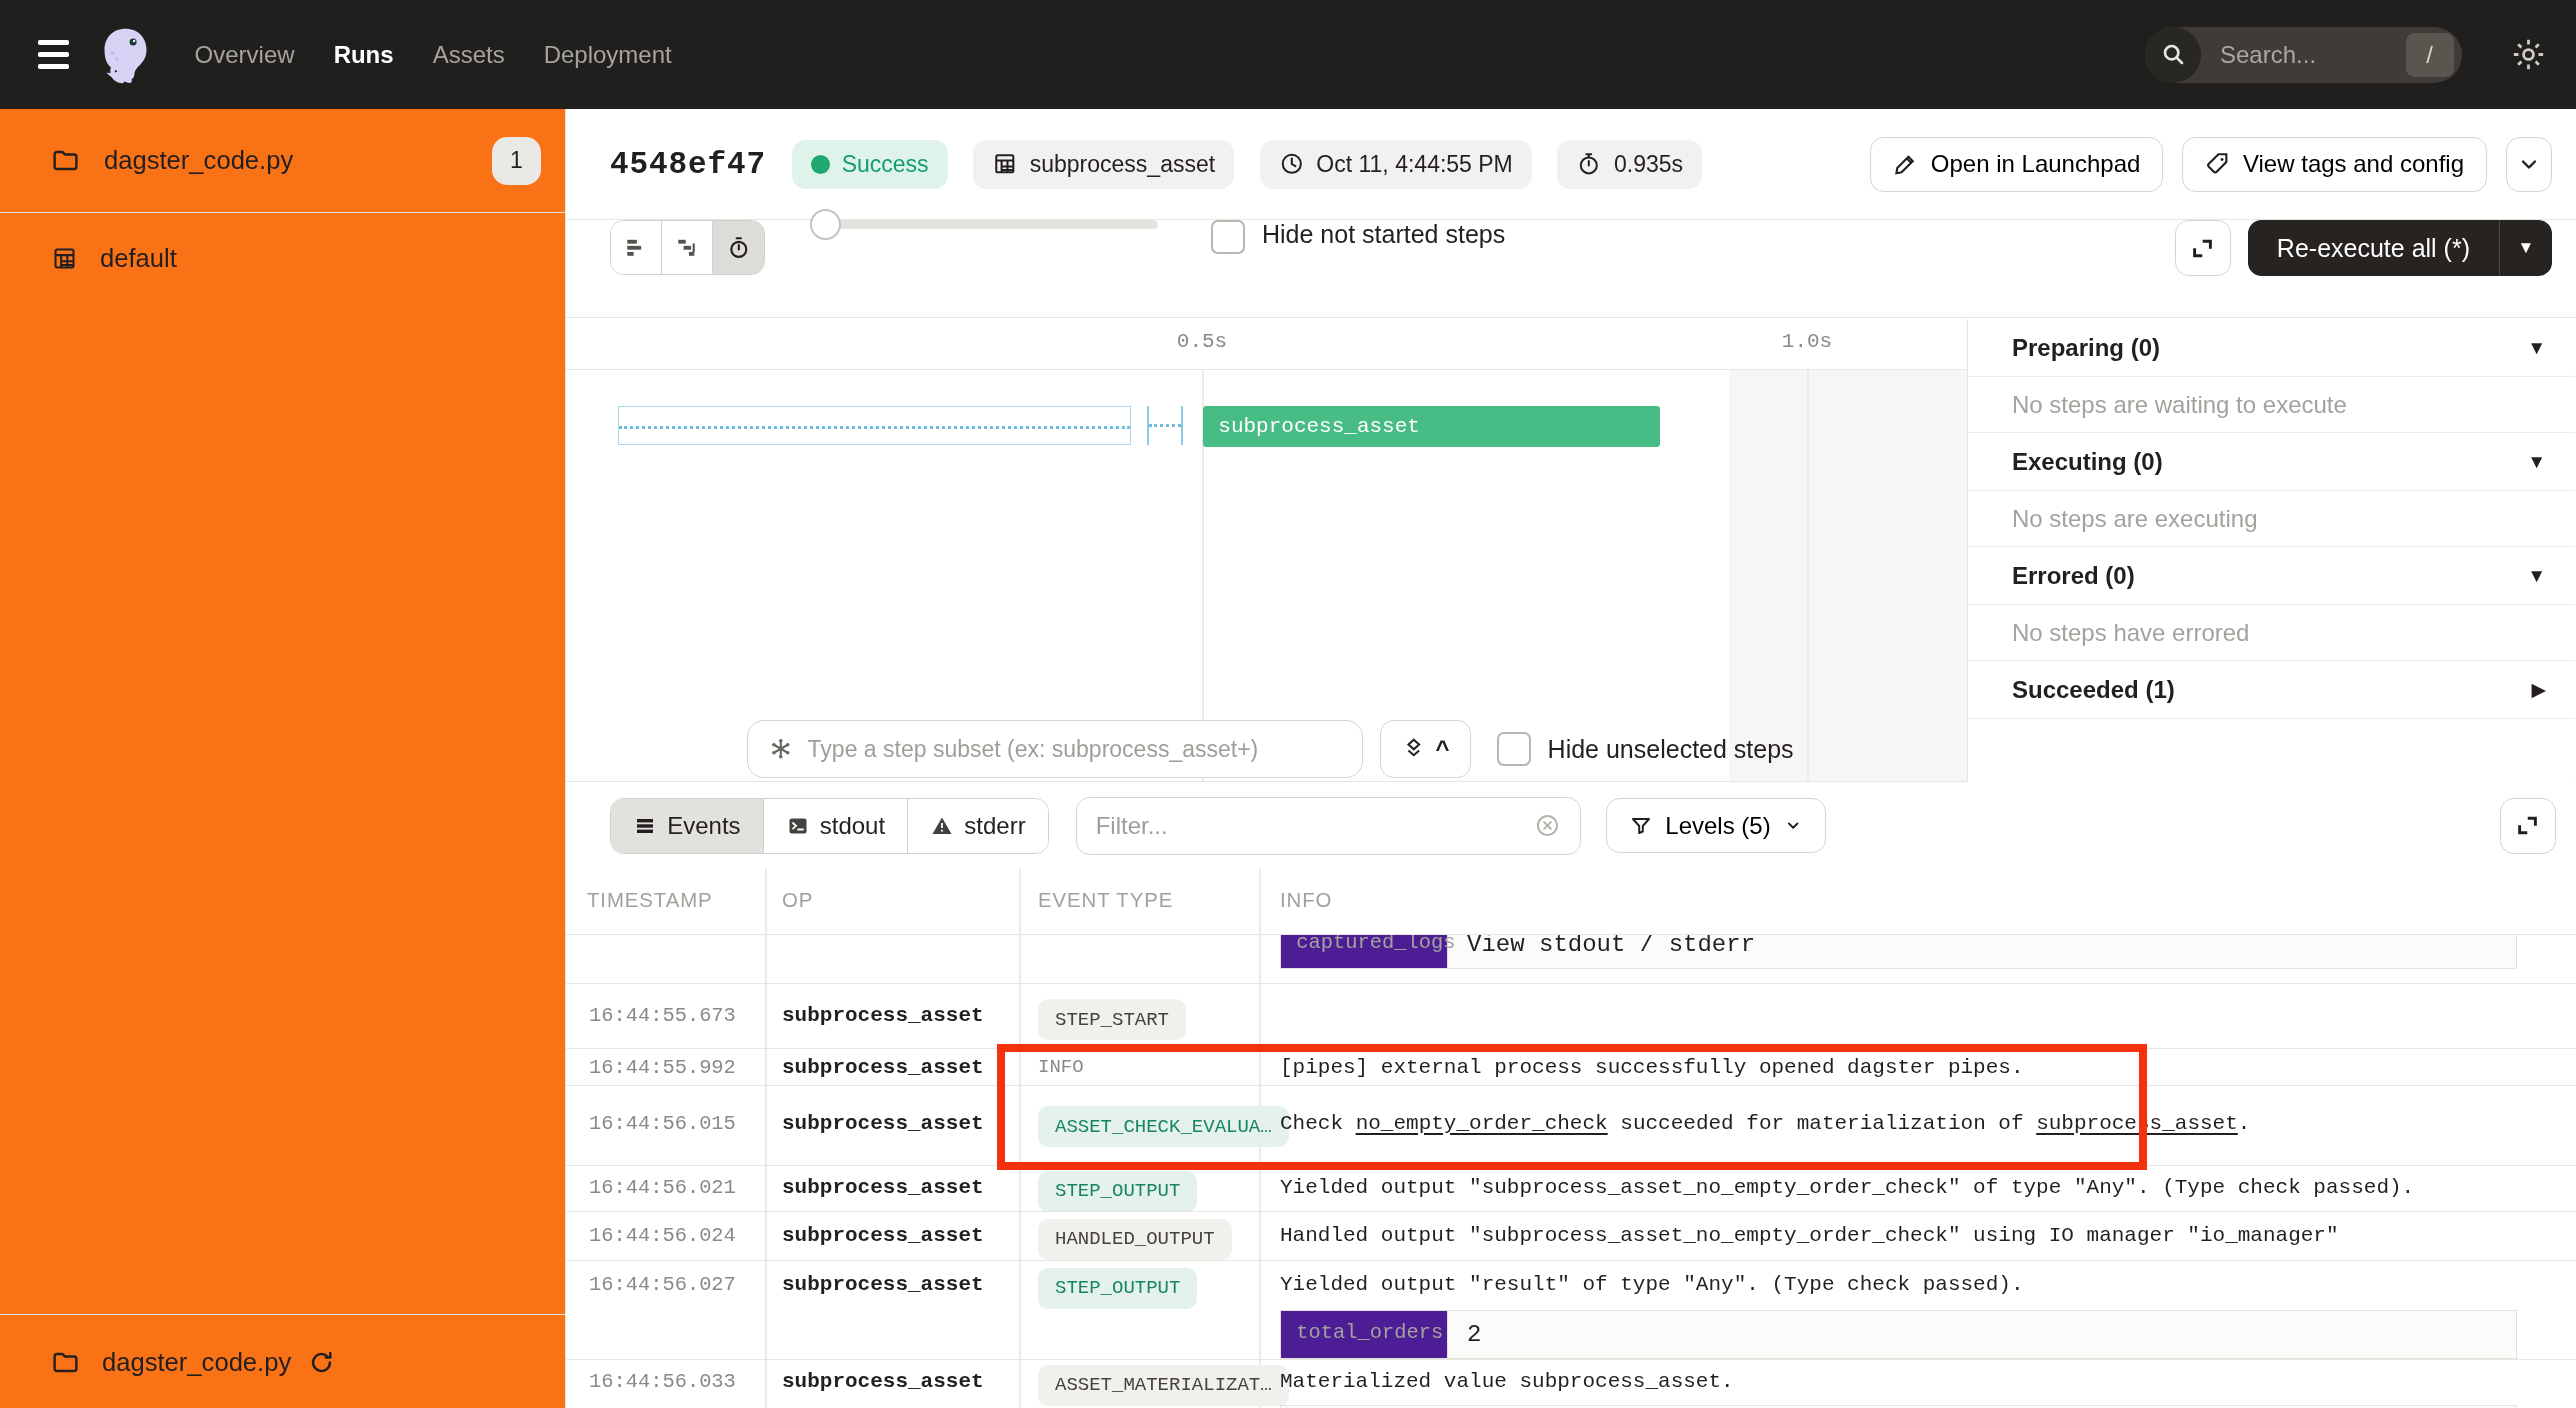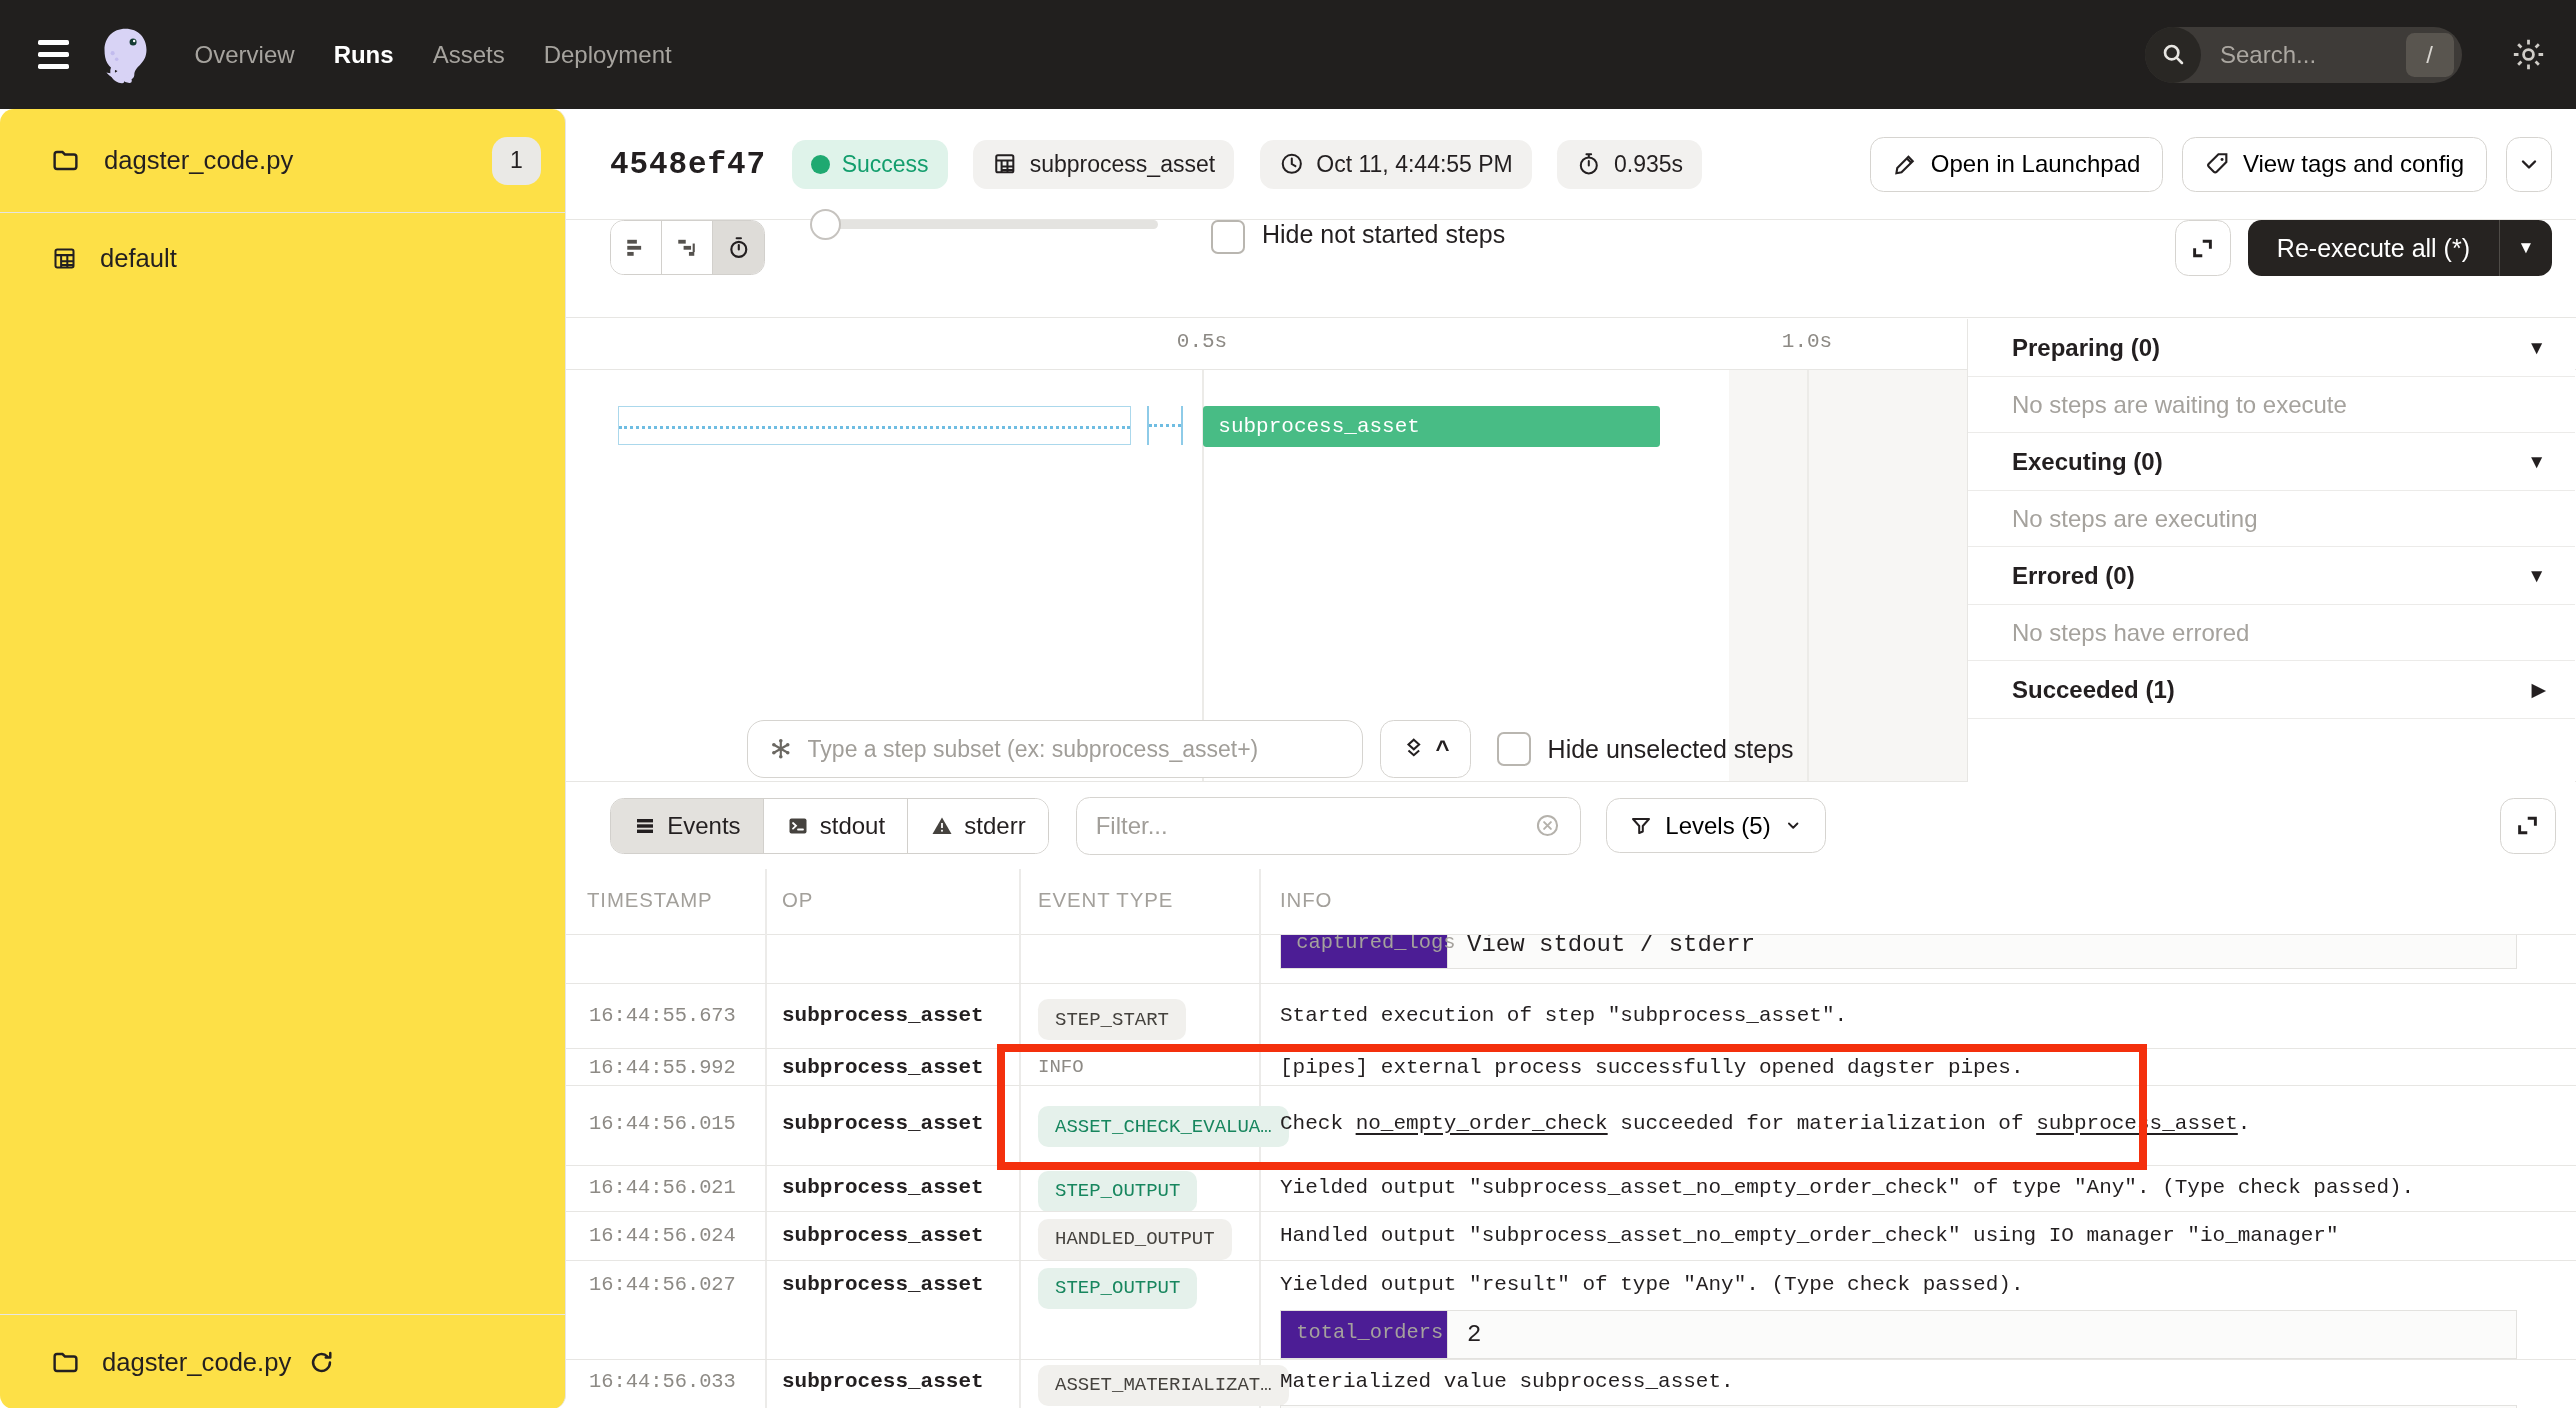--- a/index.html
+++ b/index.html
@@ -17,21 +17,21 @@
   .nav-item { font-size:24px; color:#a6a39e; cursor:pointer; }
   .nav-item.active { color:#ffffff; font-weight:bold; }
   .nav-right { margin-left:auto; display:flex; align-items:center; margin-right:29px; }
   .search-pill { width:317px; height:56px; background:#3e3b38; border-radius:34px; display:flex; align-items:center; }
   .search-circle { width:56px; height:56px; border-radius:50%; background:#292724; display:flex; align-items:center; justify-content:center; }
   .search-text { color:#aba7a1; font-size:24px; margin-left:19px; flex:1; }
   .slash-badge { width:48px; height:44px; background:#59554f; color:#d9d6d1; border-radius:8.5px; font-size:24px; display:flex; align-items:center; justify-content:center; margin-right:8.5px; }
   .gear { margin-left:48px; }
 
   
-  .sidebar { position:absolute; left:0; top:109px; width:566px; height:1300px; background:#fde047; border-right:1.7px solid #e7e6e3;border-radius:14px; }
+  .sidebar { position:absolute; left:0; top:109px; width:566px; height:1300px; background:#f97316; border-right:1.7px solid #e7e6e3; }
   .sb-row1 { height:104px; border-bottom:1.7px solid #e5e4e1; display:flex; align-items:center; padding:0 24px 0 51px; }
   .sb-row1 .label { font-size:25.6px; margin-left:24px; }
   .sb-count { margin-left:auto; min-width:49px; height:48px; padding:0 15.3px; background:#eae9e6; border-radius:15.3px; font-size:23px; display:flex; align-items:center; justify-content:center; }
   .sb-row2 { height:61px; display:flex; align-items:center; padding-left:51px; margin-top:15.3px; }
   .sb-row2 .label { font-size:25.6px; margin-left:22px; }
   .sb-footer { position:absolute; left:0; bottom:0; width:100%; height:95px; border-top:1.7px solid #e7e6e3; display:flex; align-items:center; padding-left:51px; }
   .sb-footer .label { font-size:25.6px; margin:0 17px 0 22px; }
 
   
   .main { position:absolute; left:566px; top:109px; width:2010px; height:1300px; background:#fff; }
@@ -439,21 +439,20 @@
             <div class="meta-table" style="margin-top: -15.3px;">
               <div class="meta-label mono">captured_logs</div>
               <div class="meta-value mono link">View stdout / stderr</div>
             </div>
           </div>
         </div>
         <div class="row" style="height: 65px;">
           <span class="cell-ts mono" style="top: 20.4px;">16:44:55.673</span>
           <span class="cell-op mono" style="top: 20.4px;">subprocess_asset</span>
           <span class="cell-ev" style="top: 15.3px;"><span class="badge mono gray">STEP_START</span></span>
-          <div class="cell-info mono" style="top: 20.4px;"><span>Started execution of step "subprocess_asset".</span></div>
         </div>
         <div class="row" style="height: 37px;">
           <span class="cell-ts mono" style="top: 6.8px;">16:44:55.992</span>
           <span class="cell-op mono" style="top: 6.8px;">subprocess_asset</span>
           <span class="cell-ev" style="top: 6.8px;"><span class="badge mono text">INFO</span></span>
           <div class="cell-info mono" style="top: 6.8px;"><span>[pipes] external process successfully opened dagster pipes.</span></div>
         </div>
         <div class="row" style="height: 80px;">
           <span class="cell-ts mono" style="top: 25.6px;">16:44:56.015</span>
           <span class="cell-op mono" style="top: 25.6px;">subprocess_asset</span>

